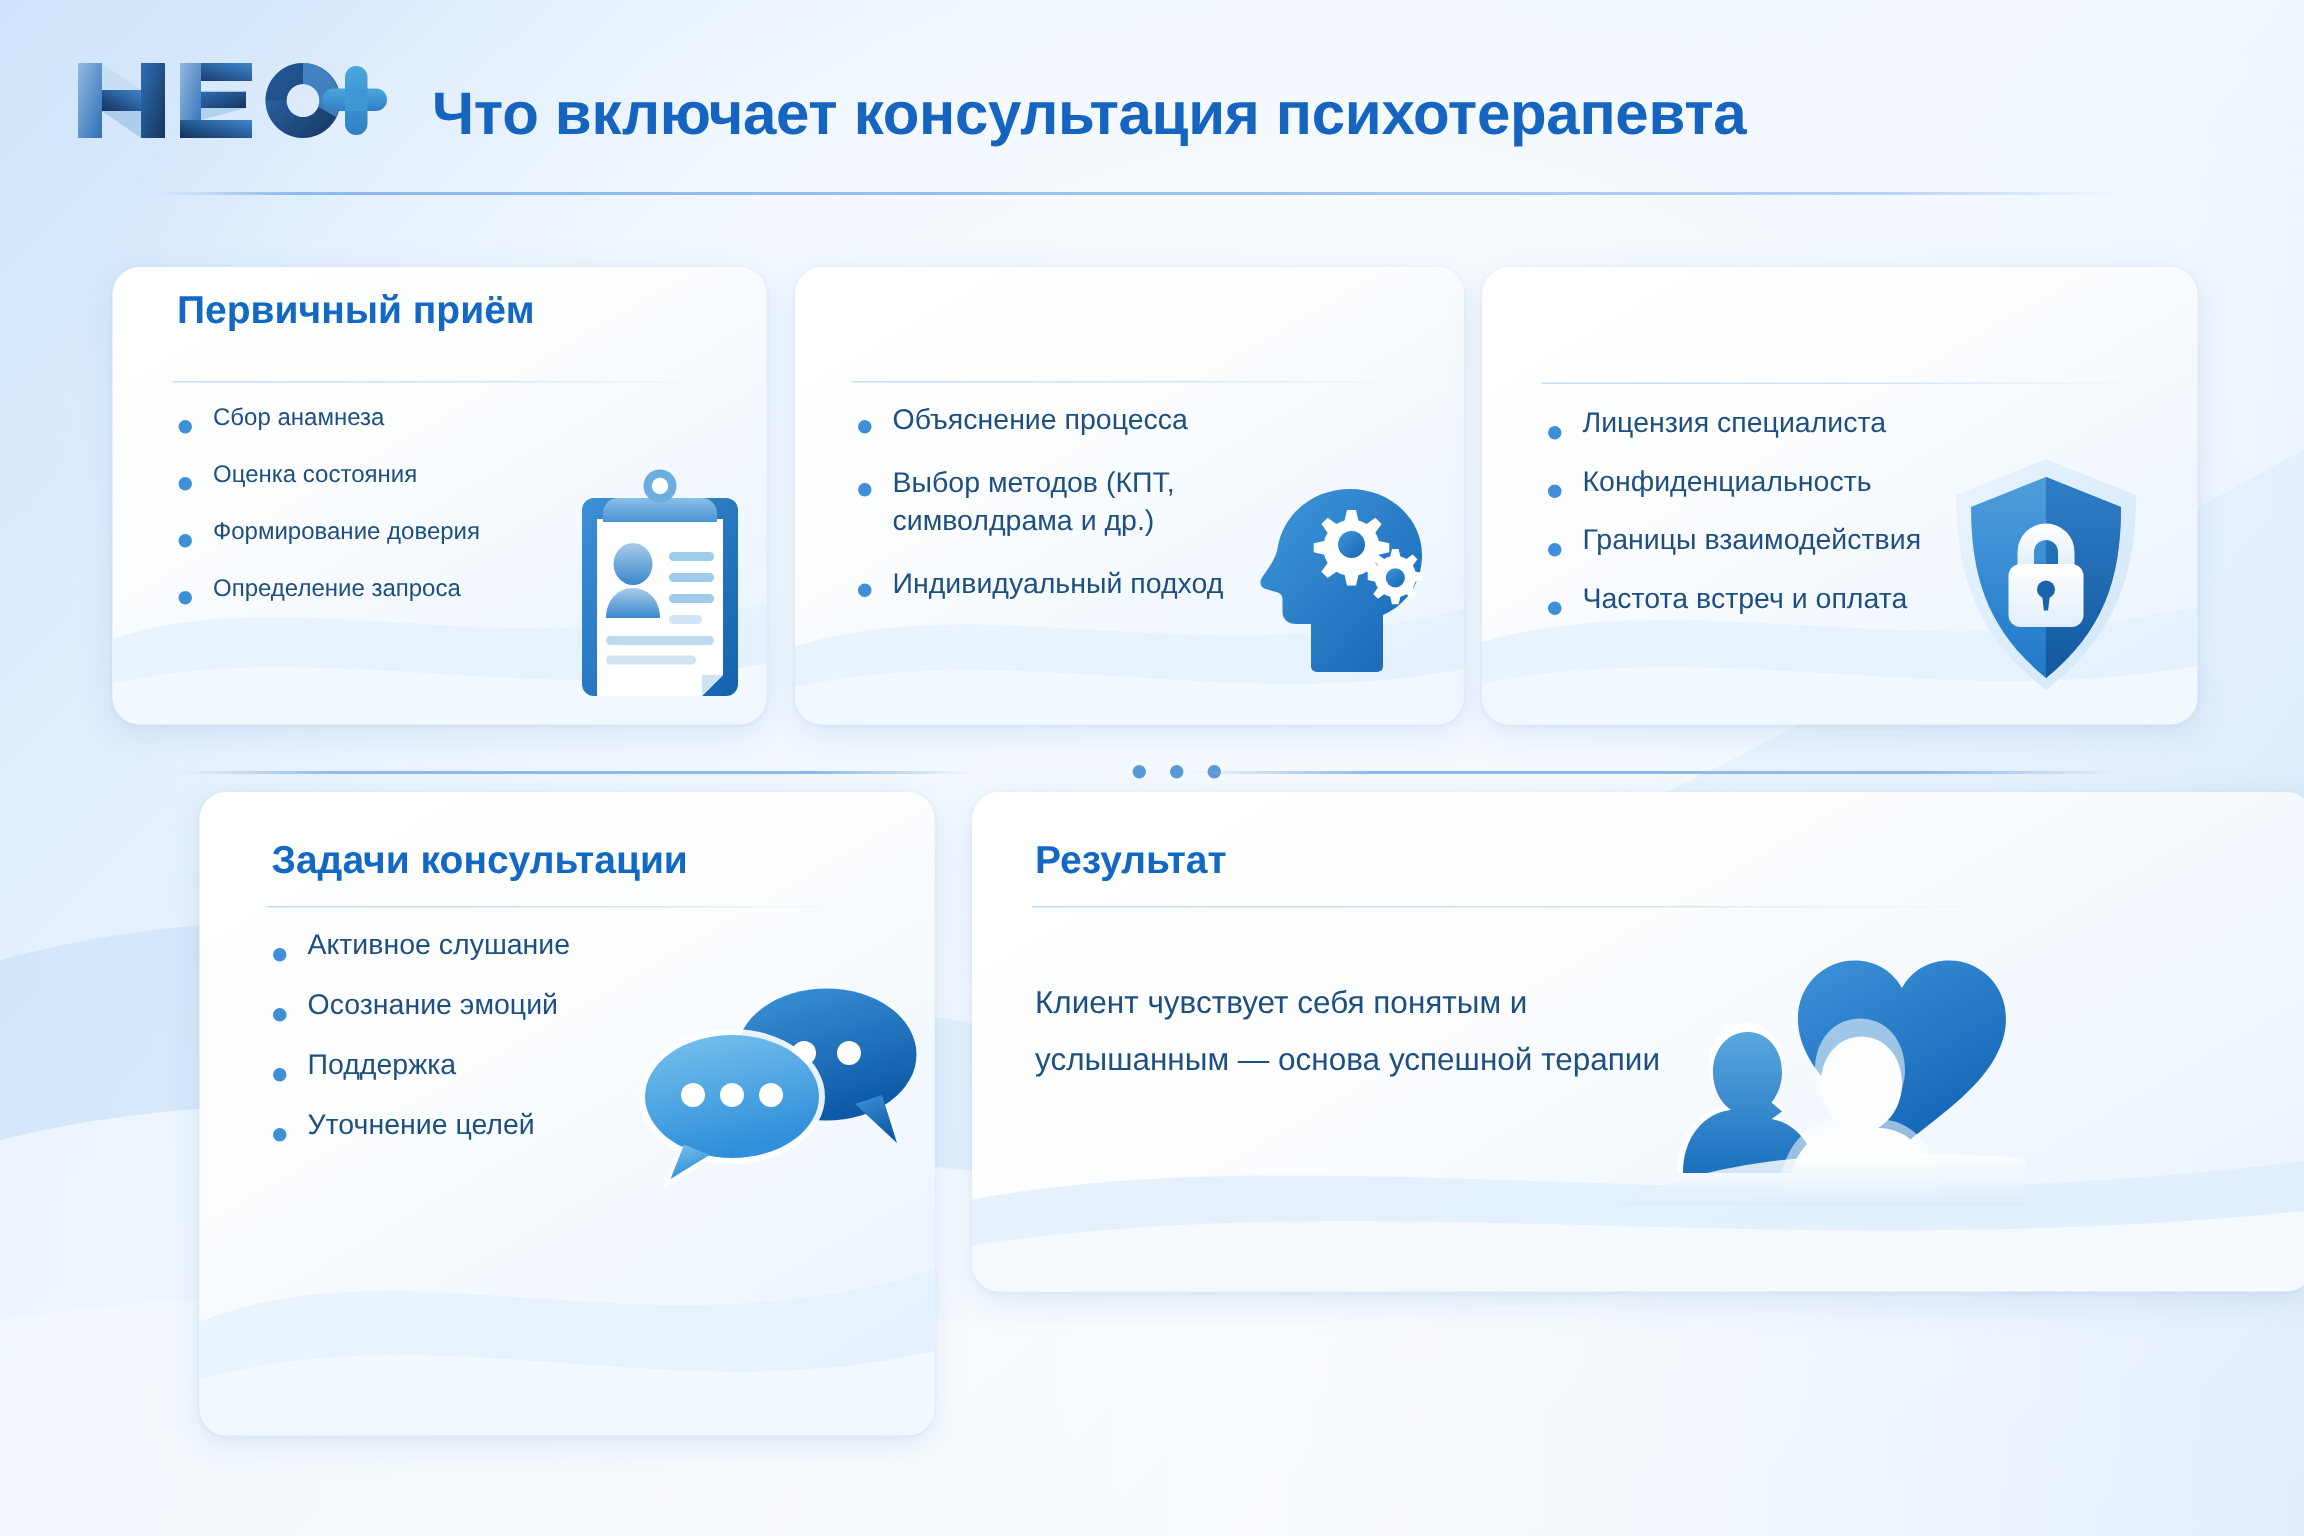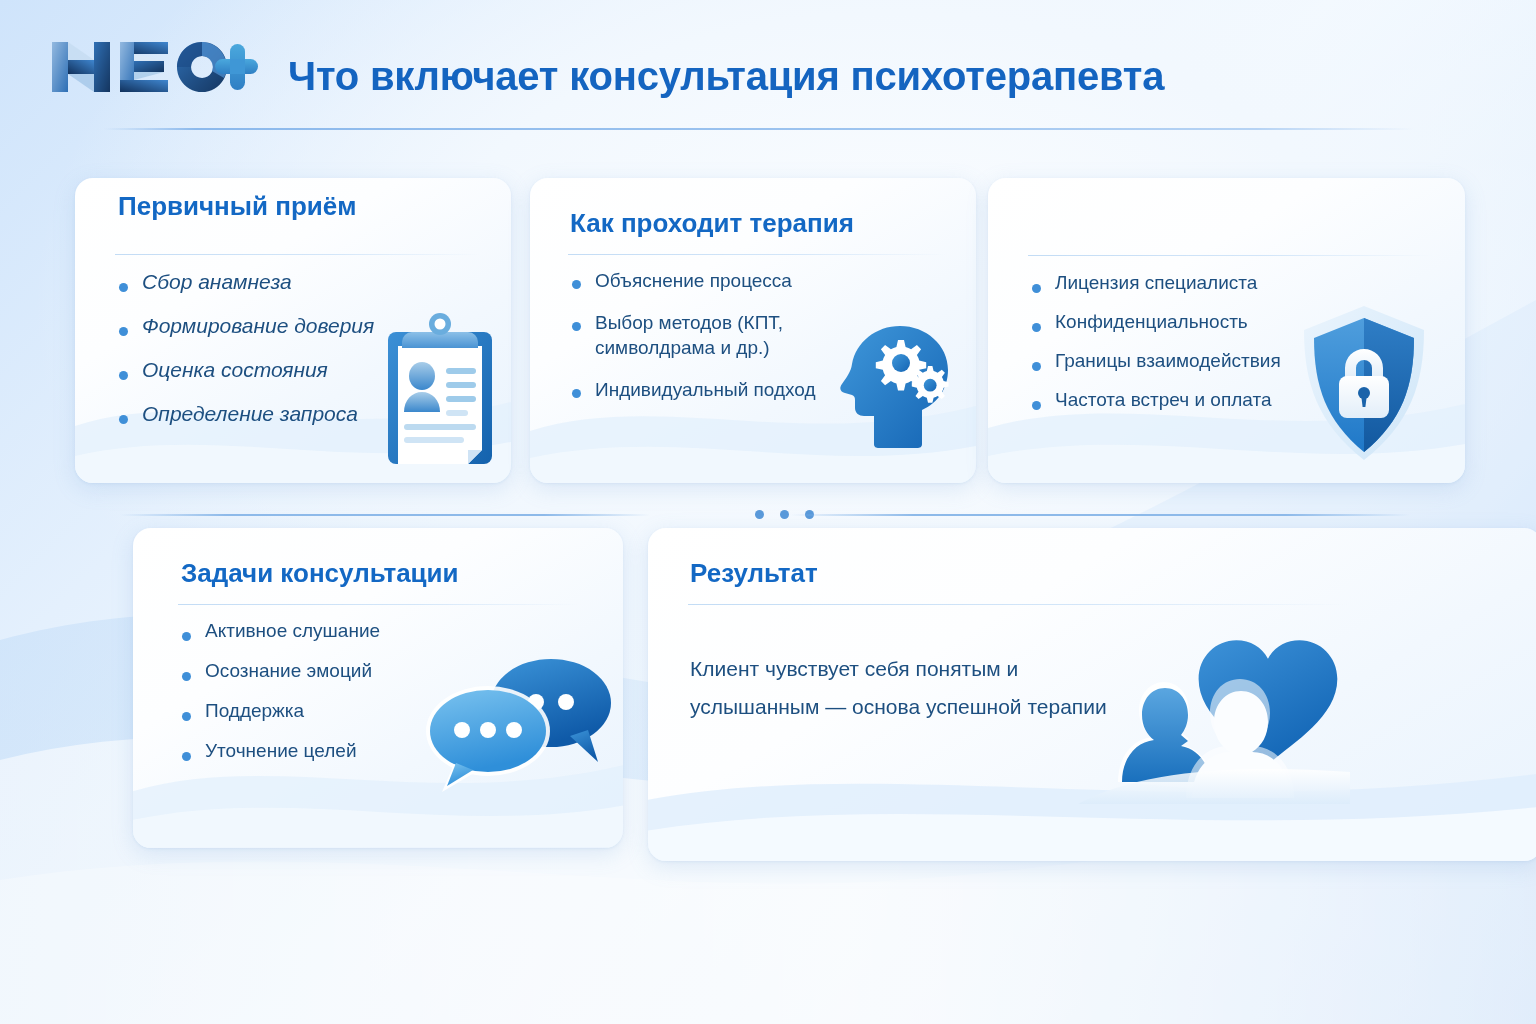--- a/index.html
+++ b/index.html
@@ -93,39 +93,39 @@
     top: 0.62em;
     width: 9px; height: 9px;
     border-radius: 50%;
     background: #3f8fd8;
   }
 
   
   #card1 { left: 75px; top: 178px; width: 436px; height: 305px; }
   #card1 .card-title { left: 43px; top: 13px; font-size: 26px; }
   #card1 .card-rule  { left: 40px; top: 76px; width: 365px; }
-  #card1 ul.bullets  { left: 42px; top: 92px; width: 340px; font-size: 21px; font-style: italic; }
+  #card1 ul.bullets  { left: 42px; top: 92px; width: 340px; font-size: 16px; }
   #card1 ul.bullets li { margin-bottom: 20px; }
 
   
   #card2 { left: 530px; top: 178px; width: 446px; height: 305px; }
   #card2 .card-title { left: 40px; top: 30px; font-size: 26px; }
   #card2 .card-rule  { left: 38px; top: 76px; width: 378px; }
   #card2 ul.bullets  { left: 40px; top: 90px; width: 280px; font-size: 19px; }
   #card2 ul.bullets li { margin-bottom: 17px; line-height: 1.32; }
 
   
   #card3 { left: 988px; top: 178px; width: 477px; height: 305px; }
   #card3 .card-title { left: 42px; top: 32px; font-size: 25px; }
   #card3 .card-rule  { left: 40px; top: 77px; width: 405px; }
   #card3 ul.bullets  { left: 42px; top: 94px; width: 330px; font-size: 19px; }
   #card3 ul.bullets li { margin-bottom: 17px; }
 
   
-  #card4 { left: 133px; top: 528px; width: 490px; height: 320px; }
+  #card4 { left: 133px; top: 528px; width: 490px; height: 429px; }
   #card4 .card-title { left: 48px; top: 30px; font-size: 26px; }
   #card4 .card-rule  { left: 45px; top: 76px; width: 400px; }
   #card4 ul.bullets  { left: 47px; top: 92px; width: 330px; font-size: 19px; }
   #card4 ul.bullets li { margin-bottom: 18px; }
 
   
   #card5 { left: 648px; top: 528px; width: 894px; height: 333px; }
   #card5 .card-title { left: 42px; top: 30px; font-size: 26px; }
   #card5 .card-rule  { left: 40px; top: 76px; width: 660px; }
   .result-text {
@@ -241,34 +241,33 @@
 <div class="card" id="card1">
   <div class="card-inner">
     <svg class="card-wave" viewBox="0 0 436 177" preserveAspectRatio="none">
       <path d="M0,120 C120,80 260,140 436,96 L436,177 L0,177 Z" fill="#e3f0fc" opacity="0.75"></path>
       <path d="M0,150 C140,118 280,168 436,136 L436,177 L0,177 Z" fill="#f2f8fe" opacity="0.9"></path>
     </svg>
     <div class="card-title">Первичный приём</div>
     <div class="card-rule"></div>
     <ul class="bullets">
       <li>Сбор анамнеза</li>
+      <li>Оценка состояния</li>
       <li>Формирование доверия</li>
-      <li>Оценка состояния</li>
       <li>Определение запроса</li>
     </ul>
   </div>
 </div>
 
 <div class="card" id="card2">
   <div class="card-inner">
     <svg class="card-wave" viewBox="0 0 446 177" preserveAspectRatio="none">
       <path d="M0,125 C130,85 270,145 446,100 L446,177 L0,177 Z" fill="#e3f0fc" opacity="0.75"></path>
       <path d="M0,152 C150,120 290,170 446,140 L446,177 L0,177 Z" fill="#f2f8fe" opacity="0.9"></path>
     </svg>
-    <div class="card-title">Как проходит терапия</div>
     <div class="card-rule"></div>
     <ul class="bullets">
       <li>Объяснение процесса</li>
       <li>Выбор методов (КПТ, символдрама и др.)</li>
       <li>Индивидуальный подход</li>
     </ul>
   </div>
 </div>
 
 <div class="card" id="card3">

